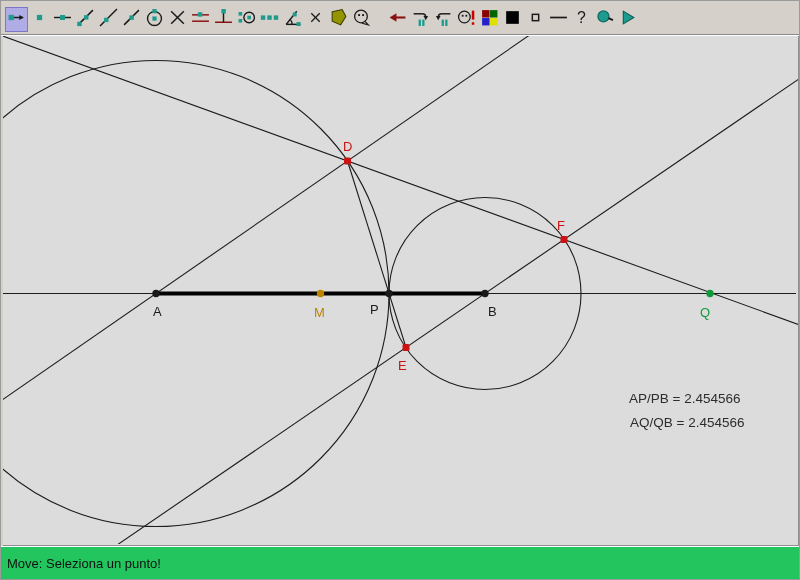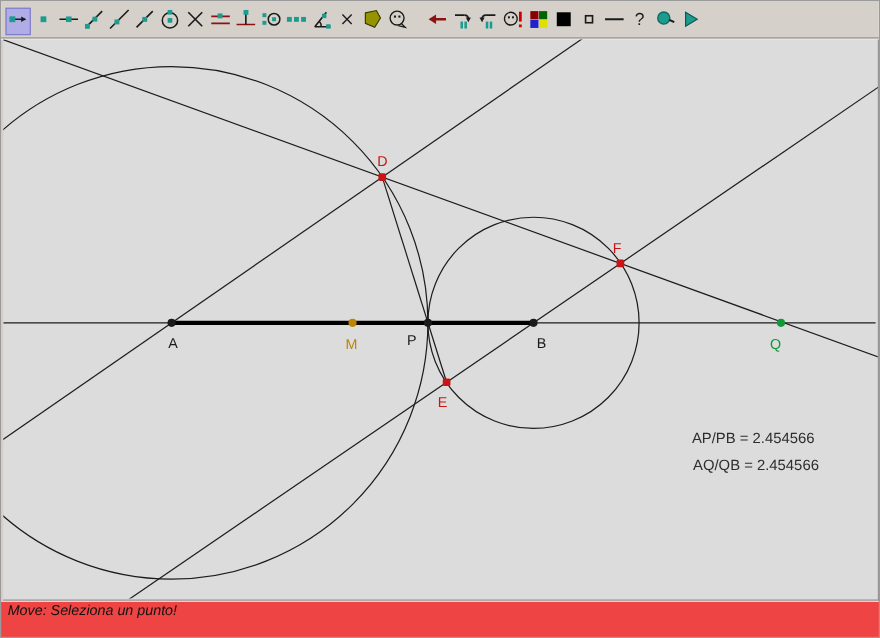--- a/index.html
+++ b/index.html
@@ -17,23 +17,23 @@
     flex:0 0 auto;box-sizing:border-box;cursor:pointer;
   }
   .tb-cell.selected{background:#b0ace6;border:1px solid #7b78c8;}
   .tb-gap{width:13px;flex:0 0 auto;}
   .canvas-wrap{
     position:relative;box-sizing:border-box;width:796px;height:510px;margin-left:2px;margin-top:1px;
     background:#dcdcdc;border-right:1px solid #8f8f8f;border-bottom:1px solid #8f8f8f;
   }
   .canvas-wrap svg{display:block;}
   .statusbar{
-    box-sizing:border-box;height:33px;background:#ef4444;border-top:1px solid #ffffff;
-    display:flex;align-items:flex-start;padding-left:6px;
-    font-size:13px;color:#111111;font-style:italic;
+    box-sizing:border-box;height:33px;background:#22c55e;border-top:1px solid #ffffff;
+    display:flex;align-items:center;padding-left:6px;
+    font-size:13px;color:#111111;
   }
   text{font-family:"Liberation Sans",sans-serif;}
 </style>
 </head>
 <body>
 
 <div class="window">
   <div class="toolbar" id="toolbar">
       <div class="tb-cell selected">
         <span><svg width="19" height="19" viewBox="0 0 18 18">

